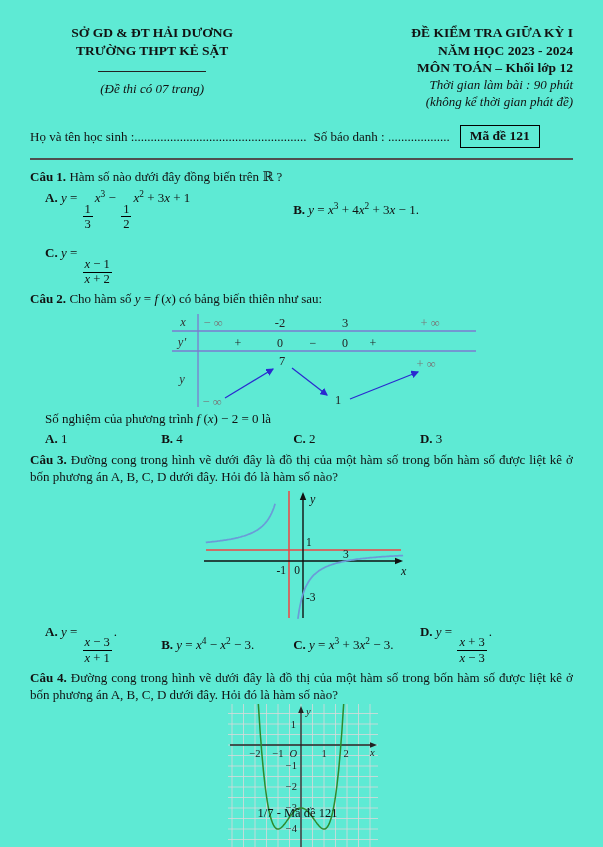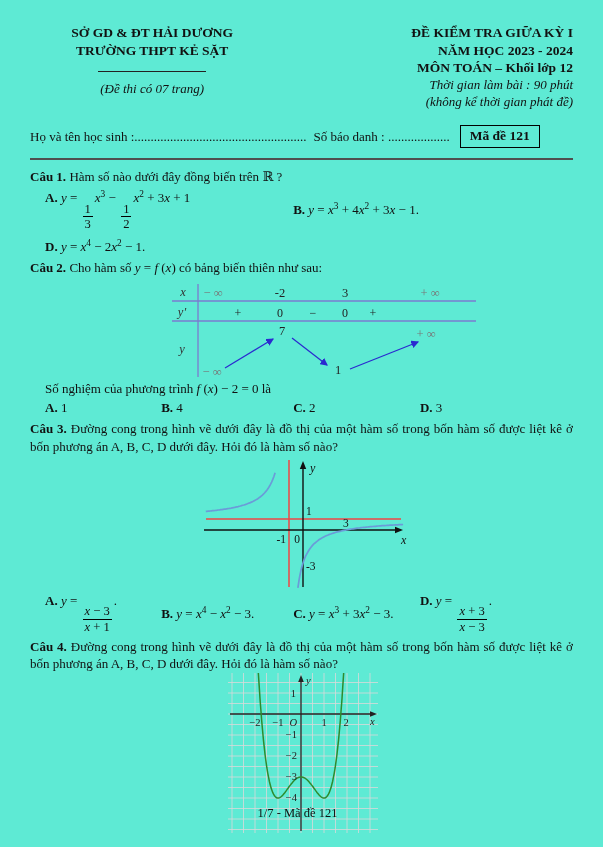--- a/index.html
+++ b/index.html
@@ -14,21 +14,21 @@
   .hb{font-weight:bold;font-size:13.5px;line-height:1.3;}
   .hi{font-style:italic;font-size:13px;line-height:1.3;}
   .hline-sep{width:108px;border-top:1.4px solid #222;margin:12px auto 9px auto;height:0;}
   .student-row{display:flex;align-items:center;margin-top:15px;font-size:13px;white-space:nowrap;}
   .code-box{border:1.5px solid #000;font-weight:bold;padding:2px 9px 3px 9px;margin-left:10px;font-size:13.5px;text-align:right;}
   .divider{border-top:2.4px solid #4f4f4f;margin:10px 0 8px 0;height:0;}
   .question{margin:0 0 2px 0;font-size:13px;}
   .stem{text-align:justify;line-height:1.32;}
   .qnum{font-weight:bold;}
   .afterline{margin:1px 0 1px 15px;line-height:1.3;}
-  .options{display:grid;margin:3px 0 4px 15px;row-gap:7px;align-items:center;}
+  .options{display:grid;margin:3px 0 4px 15px;row-gap:14px;align-items:center;}
   .cols2{grid-template-columns:47% 53%;}
   .cols4{grid-template-columns:22% 25% 24% 29%;}
   .opt{white-space:nowrap;}
   .opt b{font-weight:bold;}
   .math i{font-style:italic;}
   sup{font-size:0.72em;}
   .frac{display:inline-flex;flex-direction:column;align-items:center;vertical-align:-0.85em;line-height:1.05;margin:0 2px;font-size:0.97em;}
   .frac .num{border-bottom:1px solid #000;padding:0 2px 0.5px 2px;}
   .frac .den{padding:0.5px 2px 0 2px;}
   .fig{line-height:0;}
@@ -71,21 +71,24 @@
         <div class="stem"><b class="qnum">Câu 1.</b> Hàm số nào dưới đây đồng biến trên <span class="math">ℝ</span> ?</div>
         <div class="options cols2">
           <span class="opt"><b>A.</b> <span class="math"><i>y</i> = <span class="frac">
                 <span class="num">1</span>
                 <span class="den">3</span>
               </span><i>x</i><sup>3</sup> − <span class="frac">
                 <span class="num">1</span>
                 <span class="den">2</span>
               </span><i>x</i><sup>2</sup> + 3<i>x</i> + 1</span></span>
           <span class="opt"><b>B.</b> <span class="math"><i>y</i> = <i>x</i><sup>3</sup> + 4<i>x</i><sup>2</sup> + 3<i>x</i> − 1.</span></span>
-          <span class="opt"><b>D.</b> <span class="math"><i>y</i> = <i>x</i><sup>4</sup> − 2<i>x</i><sup>2</sup> − 1.</span></span>
+          <span class="opt"><b>C.</b> <span class="math"><i>y</i> = <span class="frac">
+                <span class="num"><i>x</i> − 1</span>
+                <span class="den"><i>x</i> + 2</span>
+              </span></span></span>
         </div>
       </div>
       <div class="question">
         <div class="stem"><b class="qnum">Câu 2.</b> Cho hàm số <span class="math"><i>y</i> = <i>f</i> (<i>x</i>)</span> có bảng biến thiên như sau:</div>
         <div class="fig fig-bbt"><svg width="312" height="96" viewBox="0 0 312 96" style="font-family:'Liberation Serif',serif">
   <defs>
               <marker id="bbtArrow" viewBox="0 0 10 10" refX="8.5" refY="5" markerWidth="6.5" markerHeight="6.5" orient="auto">
                 <path d="M0,0 L10,5 L0,10 z" fill="#2a2ad0"></path>
               </marker>
             </defs>

